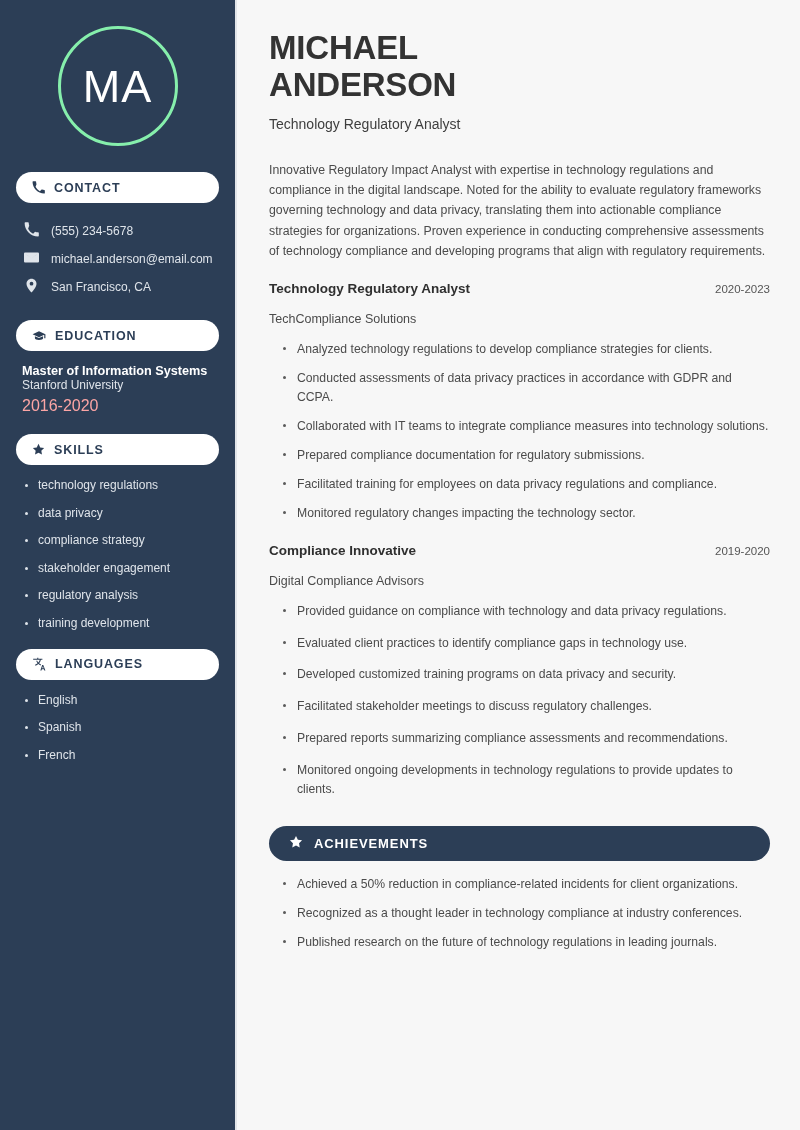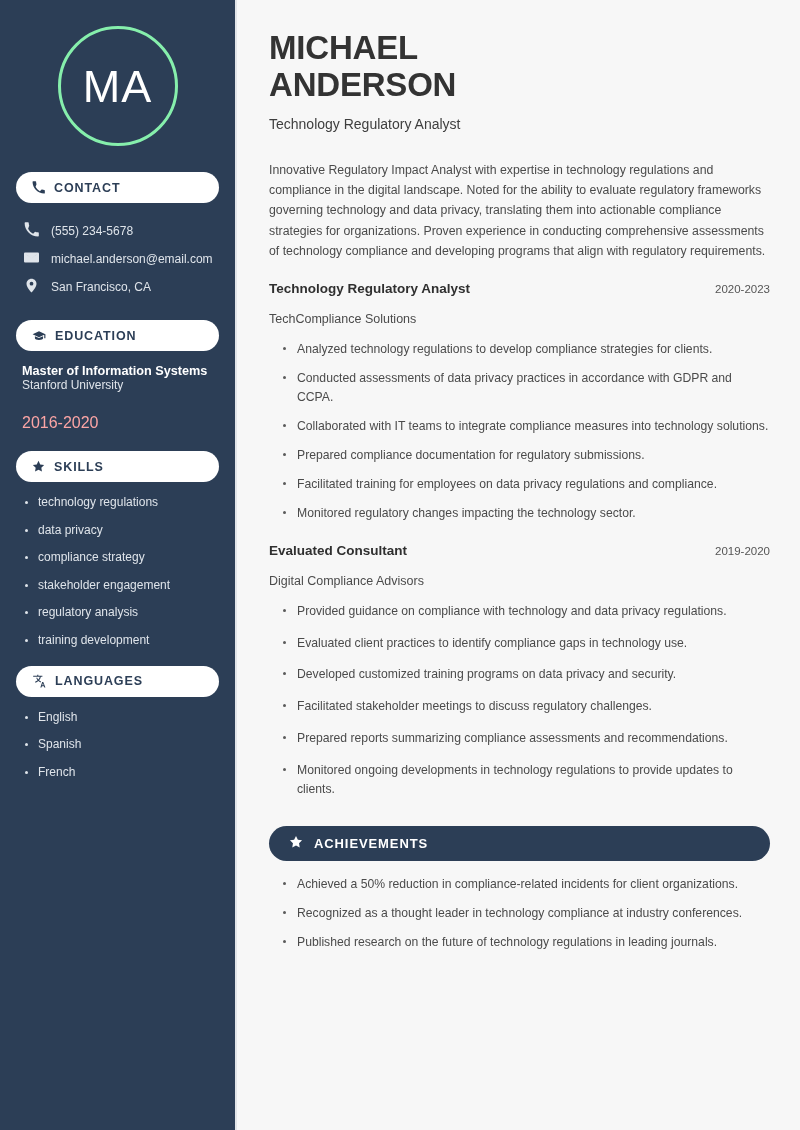--- a/index.html
+++ b/index.html
@@ -66,21 +66,21 @@
   .contact-row {
     display: flex; align-items: center; gap: 12px;
     padding: 5px 6px;
     font-size: 12px;
     color: #dfe4ea;
   }
   .contact-row svg { flex: 0 0 15px; }
 
   .edu-block { margin-top: 13px; padding-left: 6px; }
   .edu-degree { font-size: 12.7px; font-weight: bold; color: #ffffff; }
-  .edu-school { font-size: 12px; color: #dfe4ea; margin-bottom: 22px; }
+  .edu-school { font-size: 12px; color: #dfe4ea; margin-bottom: 5px; }
   .edu-years  { font-size: 16px; color: #fca5a5; }
 
   ul.side-ul { list-style: none; margin-top: 13px; padding-left: 8px; }
   ul.side-ul li {
     position: relative;
     font-size: 12px;
     color: #dfe4ea;
     padding-left: 14px;
     margin-bottom: 13.5px;
   }
@@ -293,21 +293,21 @@
         <li>Conducted assessments of data privacy practices in accordance with GDPR and CCPA.</li>
         <li>Collaborated with IT teams to integrate compliance measures into technology solutions.</li>
         <li>Prepared compliance documentation for regulatory submissions.</li>
         <li>Facilitated training for employees on data privacy regulations and compliance.</li>
         <li>Monitored regulatory changes impacting the technology sector.</li>
       </ul>
     </section>
 
     <section class="entry">
       <div class="entry-head">
-        <span class="entry-role">Evaluated Consultant</span>
+        <span class="entry-role">Compliance Innovative</span>
         <span class="entry-dates">2019-2020</span>
       </div>
       <div class="entry-org">Digital Compliance Advisors</div>
       <ul class="main-ul tight">
         <li>Provided guidance on compliance with technology and data privacy regulations.</li>
         <li>Evaluated client practices to identify compliance gaps in technology use.</li>
         <li>Developed customized training programs on data privacy and security.</li>
         <li>Facilitated stakeholder meetings to discuss regulatory challenges.</li>
         <li>Prepared reports summarizing compliance assessments and recommendations.</li>
         <li>Monitored ongoing developments in technology regulations to provide updates to clients.</li>

